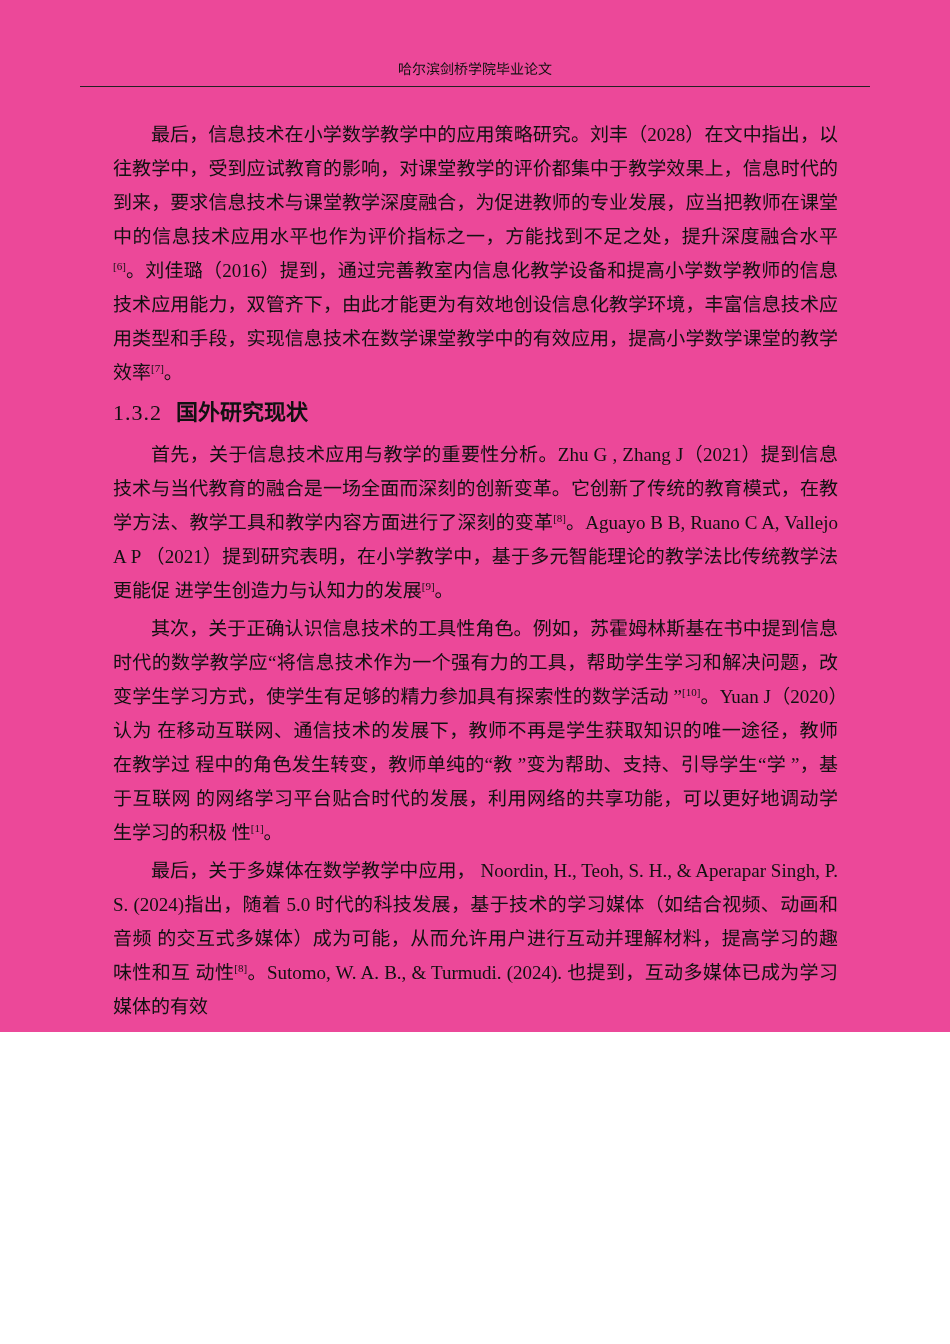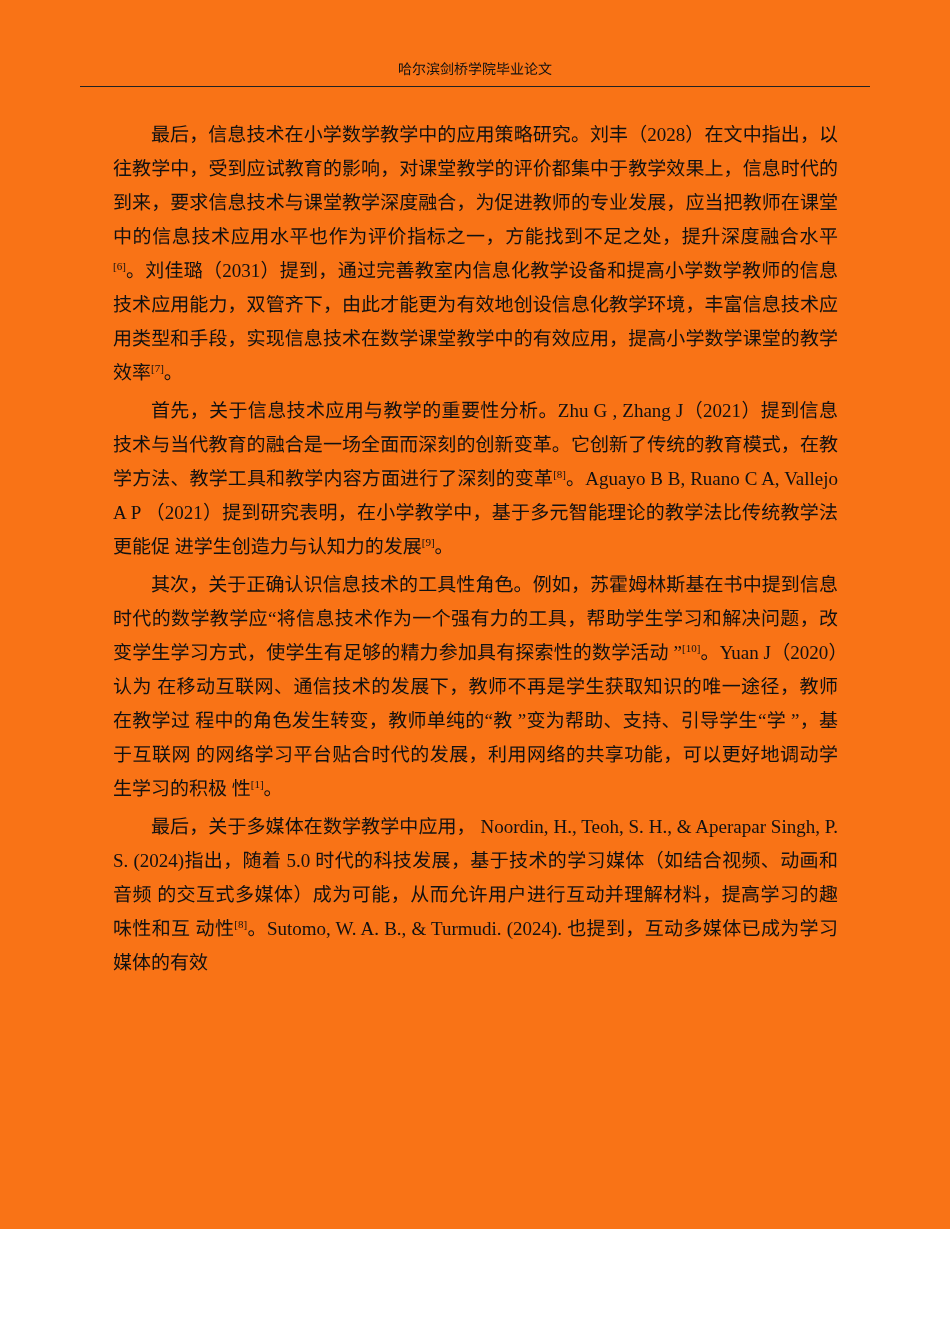--- a/index.html
+++ b/index.html
@@ -3,22 +3,22 @@
 <meta charset="utf-8">
 <style>
   html, body {
     margin: 0;
     padding: 0;
     background: #ffffff;
   }
   .page {
     position: relative;
     width: 950px;
-    height: 1229px;
-    background: #f97316;
+    height: 1032px;
+    background: #ec4899;
     color: #111111;
     font-family: "Liberation Serif", "DejaVu Serif", serif;
     overflow: hidden;
   }
   .page-header {
     position: absolute;
     top: 60px;
     left: 80px;
     right: 80px;
     text-align: center;
@@ -82,22 +82,23 @@
 
 <div class="page">
 
   <div class="page-header">
     <span>哈尔滨剑桥学院毕业论文</span>
   </div>
 
   <div class="thesis-body">
 
 
-    <p class="para"><span>最后，信息技术在小学数学教学中的应用策略研究。刘丰（2028）在文中指出，以往教学中，受到应试教育的影响，对课堂教学的评价都集中于教学效果上，信息时代的到来，要求信息技术与课堂教学深度融合，为促进教师的专业发展，应当把教师在课堂中的信息技术应用水平也作为评价指标之一，方能找到不足之处，提升深度融合水平</span><sup class="cite">[6]</sup><span>。刘佳璐（2031）提到，通过完善教室内信息化教学设备和提高小学数学教师的信息技术应用能力，双管齐下，由此才能更为有效地创设信息化教学环境，丰富信息技术应用类型和手段，实现信息技术在数学课堂教学中的有效应用，提高小学数学课堂的教学效率</span><sup class="cite">[7]</sup><span>。</span></p>
+    <p class="para"><span>最后，信息技术在小学数学教学中的应用策略研究。刘丰（2028）在文中指出，以往教学中，受到应试教育的影响，对课堂教学的评价都集中于教学效果上，信息时代的到来，要求信息技术与课堂教学深度融合，为促进教师的专业发展，应当把教师在课堂中的信息技术应用水平也作为评价指标之一，方能找到不足之处，提升深度融合水平</span><sup class="cite">[6]</sup><span>。刘佳璐（2016）提到，通过完善教室内信息化教学设备和提高小学数学教师的信息技术应用能力，双管齐下，由此才能更为有效地创设信息化教学环境，丰富信息技术应用类型和手段，实现信息技术在数学课堂教学中的有效应用，提高小学数学课堂的教学效率</span><sup class="cite">[7]</sup><span>。</span></p>
 
+    <h3 class="section-heading"><span class="num">1.3.2</span><span class="title">国外研究现状</span></h3>
 
 
     <p class="para"><span>首先，关于信息技术应用与教学的重要性分析。Zhu G , Zhang J（2021）提到信息技术与当代教育的融合是一场全面而深刻的创新变革。它创新了传统的教育模式，在教学方法、教学工具和教学内容方面进行了深刻的变革</span><sup class="cite">[8]</sup><span>。Aguayo B B, Ruano C A, Vallejo A P （2021）提到研究表明，在小学教学中，基于多元智能理论的教学法比传统教学法更能促 进学生创造力与认知力的发展</span><sup class="cite">[9]</sup><span>。</span></p>
 
     <p class="para"><span>其次，关于正确认识信息技术的工具性角色。例如，苏霍姆林斯基在书中提到信息时代的数学教学应“将信息技术作为一个强有力的工具，帮助学生学习和解决问题，改变学生学习方式，使学生有足够的精力参加具有探索性的数学活动 ”</span><sup class="cite">[10]</sup><span>。Yuan J（2020）认为 在移动互联网、通信技术的发展下，教师不再是学生获取知识的唯一途径，教师在教学过 程中的角色发生转变，教师单纯的“教 ”变为帮助、支持、引导学生“学 ”，基于互联网 的网络学习平台贴合时代的发展，利用网络的共享功能，可以更好地调动学生学习的积极 性</span><sup class="cite">[1]</sup><span>。</span></p>
 
     <p class="para"><span>最后，关于多媒体在数学教学中应用， Noordin, H., Teoh, S. H., &amp; Aperapar Singh, P. S. (2024)指出，随着 5.0 时代的科技发展，基于技术的学习媒体（如结合视频、动画和音频 的交互式多媒体）成为可能，从而允许用户进行互动并理解材料，提高学习的趣味性和互 动性</span><sup class="cite">[8]</sup><span>。Sutomo, W. A. B., &amp; Turmudi. (2024). 也提到，互动多媒体已成为学习媒体的有效</span></p>
 
   </div>
 

